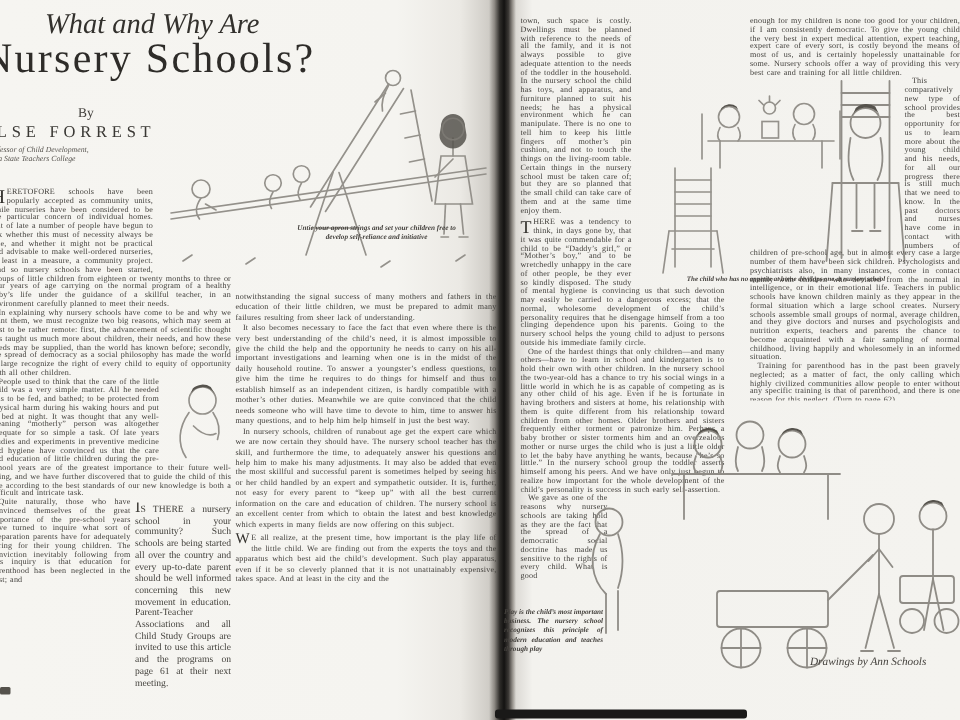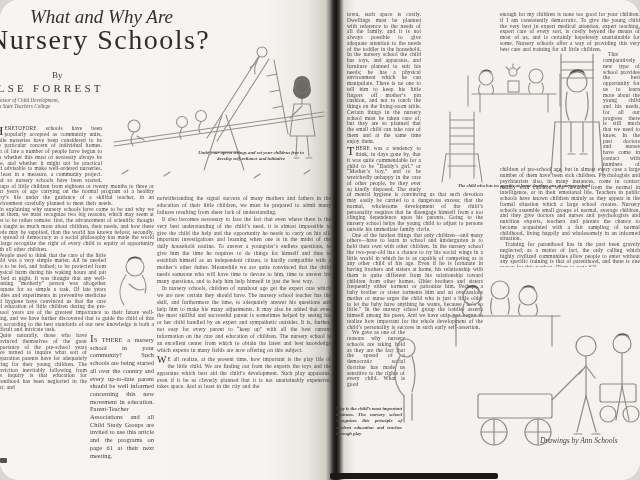--- a/index.html
+++ b/index.html
@@ -1,17 +1,17 @@
 <!DOCTYPE html>
 <html><head>
 <meta charset="utf-8">
 <style>
   html,body{margin:0;padding:0;background:#d9d7d2;}
   #stage{position:relative;width:640px;height:480px;overflow:hidden;
-         background:#fbfaf7;font-family:"Liberation Serif","DejaVu Serif",serif;color:#3c3a36;border-radius:19px;}
+         background:#fbfaf7;font-family:"Liberation Serif","DejaVu Serif",serif;color:#3c3a36;}
   .abs{position:absolute;}
   
   .page-left{left:0;top:0;width:330px;height:480px;
     background:linear-gradient(90deg,#f6f5f1 0%,#f5f4f0 80%,#ebe9e4 93%,#c9c6c0 100%);}
   .page-right{left:340px;top:0;width:300px;height:480px;
     background:linear-gradient(90deg,#d4d1cc 0%,#f3f2ee 5%,#f4f3ef 100%);}
   .gutter{left:326px;top:0;width:18px;height:480px;
     background:linear-gradient(90deg,rgba(120,116,110,0) 0%,#8e8a84 20%,#2e2c29 40%,#131211 56%,#3a3734 72%,#9b9791 88%,rgba(240,238,234,0) 100%);}
   .bottom-strip{left:330px;top:473px;width:168px;height:6px;background:#1a1918;border-radius:2px;filter:blur(.4px);}
   

